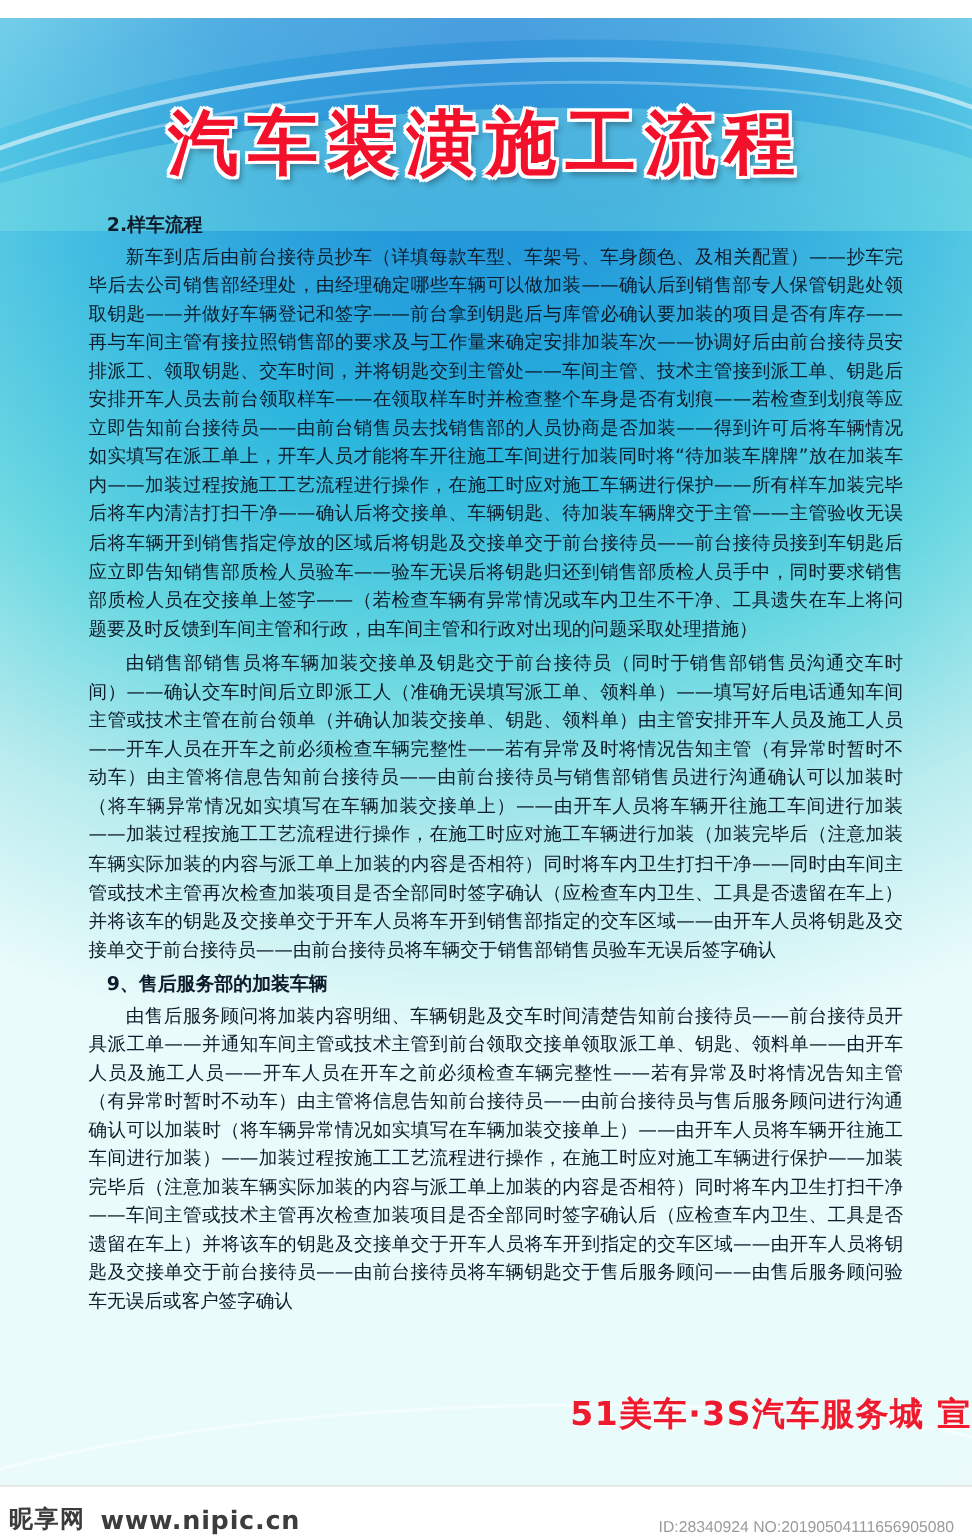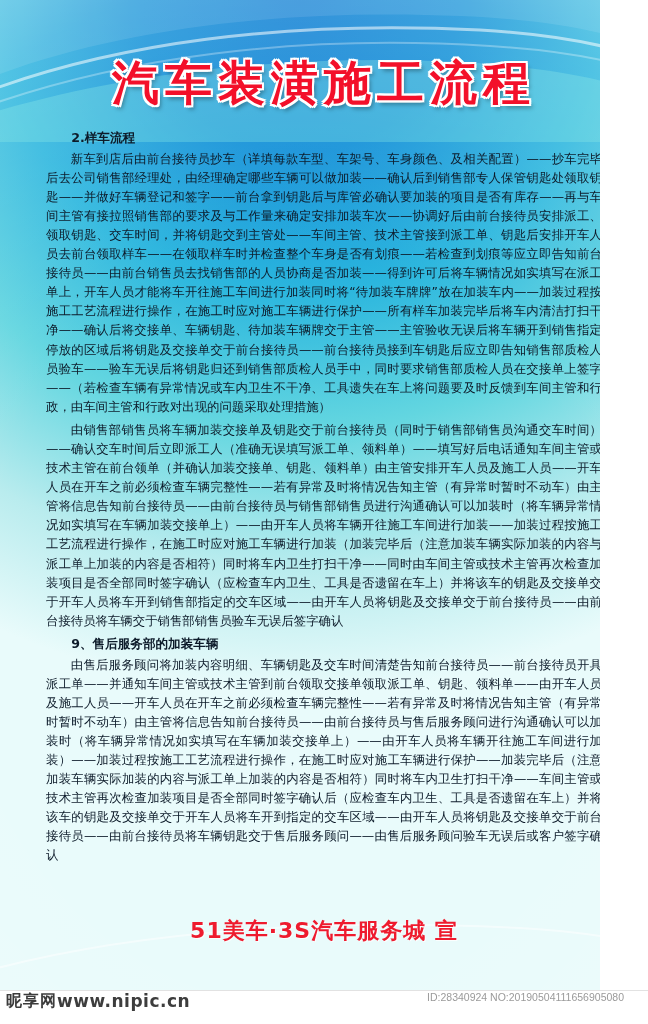--- a/index.html
+++ b/index.html
@@ -10,22 +10,22 @@
   }
   #poster {
     position: relative;
     width: 648px; height: 1024px;
     overflow: hidden;
     background: #ffffff;
   }
   
   .board {
     position: absolute;
-    left: 0; top: 0;
-    width: 600px; height: 990px;
+    left: 0; top: 12px;
+    width: 648px; height: 990px;
     background:
       radial-gradient(120% 70% at 50% 0%, #0f7fd4 0%, #1391d8 22%, #2bb6de 42%, #63d6e0 62%, #b9ecee 82%, #e9fbfb 100%);
     overflow: hidden;
   }
   .board::after {
     
     content: "";
     position: absolute; inset: 0;
     background: radial-gradient(130% 90% at 50% 62%, rgba(255,255,255,0) 40%, rgba(255,255,255,0.18) 72%, rgba(255,255,255,0.55) 100%);
     pointer-events: none;
@@ -70,72 +70,73 @@
     text-align: justify;
   }
   .content h3 {
     margin: 0 0 1px 0;
     font-size: 12.6px;
     font-weight: bold;
     text-indent: 2em;
     line-height: 19.6px;
   }
   .content p {
-    margin: 0 0 1px 0;
+    margin: 0 0 1px 13px;
     text-indent: 2em;
   }
   .sec-gap { height: 3px; }
 
   
   .footer-line {
     position: absolute;
     left: 0; bottom: 44px;
     width: 648px;
-    text-align: center;
+    text-align: right;
     z-index: 5;
     font-family: "DejaVu Sans", "Liberation Sans", sans-serif;
     font-size: 22px;
     font-weight: bold;
     color: #ee1b2e;
     letter-spacing: 1px;
     text-shadow: 1px 1px 0 rgba(255,255,255,0.8);
   }
 
   
   .wm-bar {
     position: absolute;
     left: 0; bottom: 0;
     width: 648px; height: 34px;
     background: #ffffff;
     border-top: 1px solid #e2e2e2;
     display: flex;
-    align-items: flex-start;
+    align-items: flex-end;
     z-index: 10;
   }
   .wm-logo {
     display: flex; align-items: center;
     margin-left: 6px;
   }
   .wm-logo-cn {
     font-family: "DejaVu Sans", sans-serif;
     font-size: 16px;
     font-weight: bold;
     color: #3b3b3b;
     letter-spacing: 1px;
   }
   .wm-site {
+    margin-left: 10px;
     font-family: "DejaVu Sans", "Liberation Sans", sans-serif;
     font-size: 17px;
     font-weight: bold;
     color: #3d3d3d;
     letter-spacing: 0.5px;
   }
   .wm-id {
     margin-left: auto;
-    margin-right: 24px;
+    margin-right: 12px;
     font-family: "Liberation Sans", sans-serif;
     font-size: 10.5px;
     color: #9a9a9a;
   }
 </style>
 </head>
 <body>
 
 <div id="poster">
 

